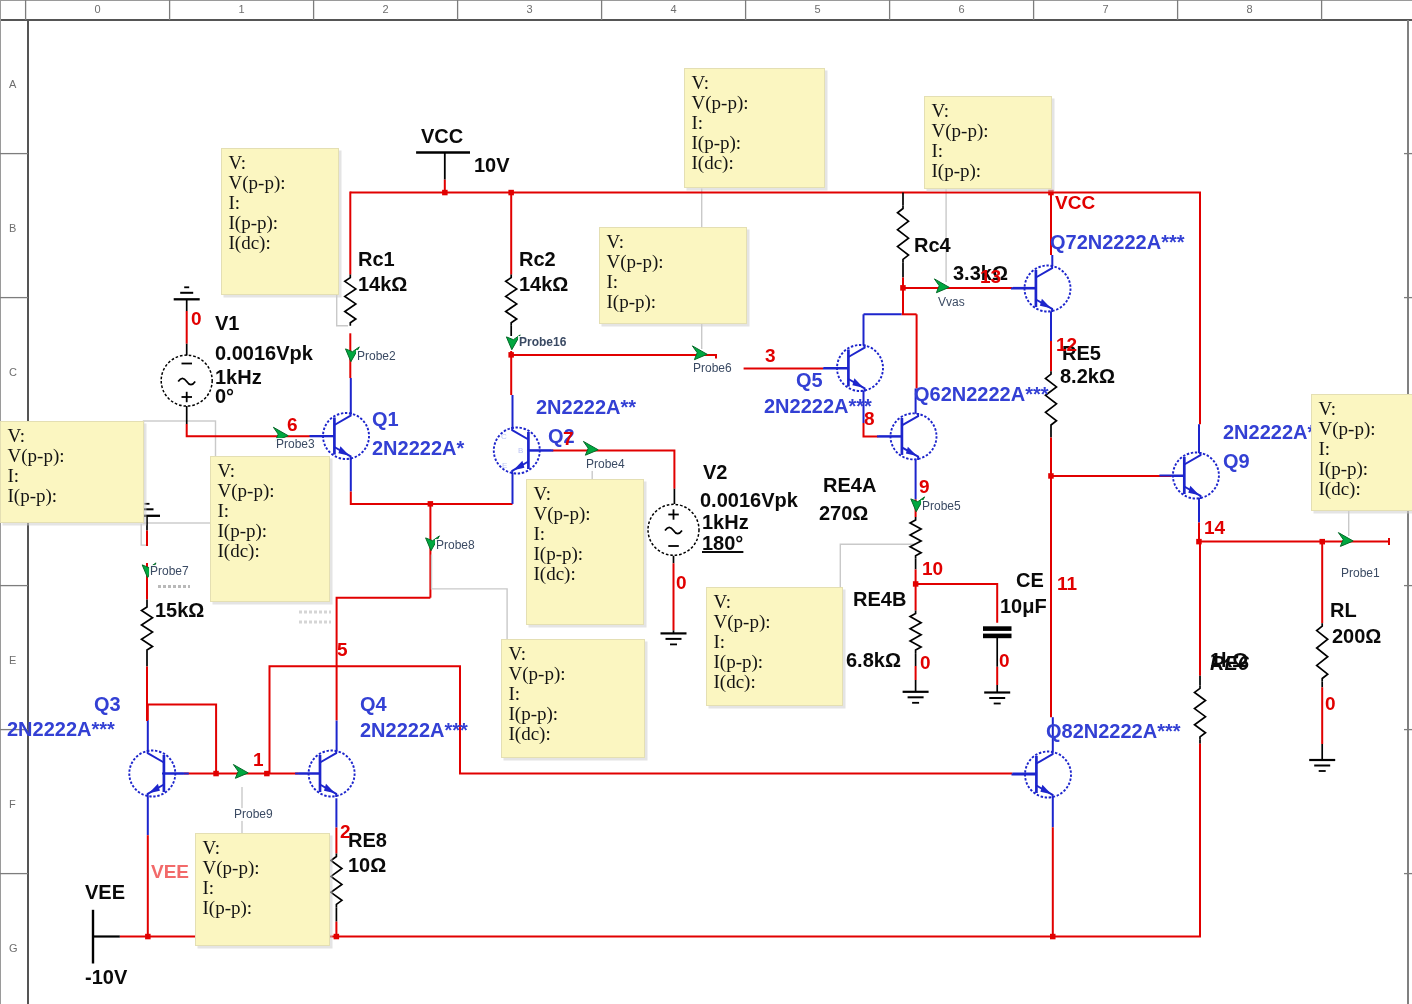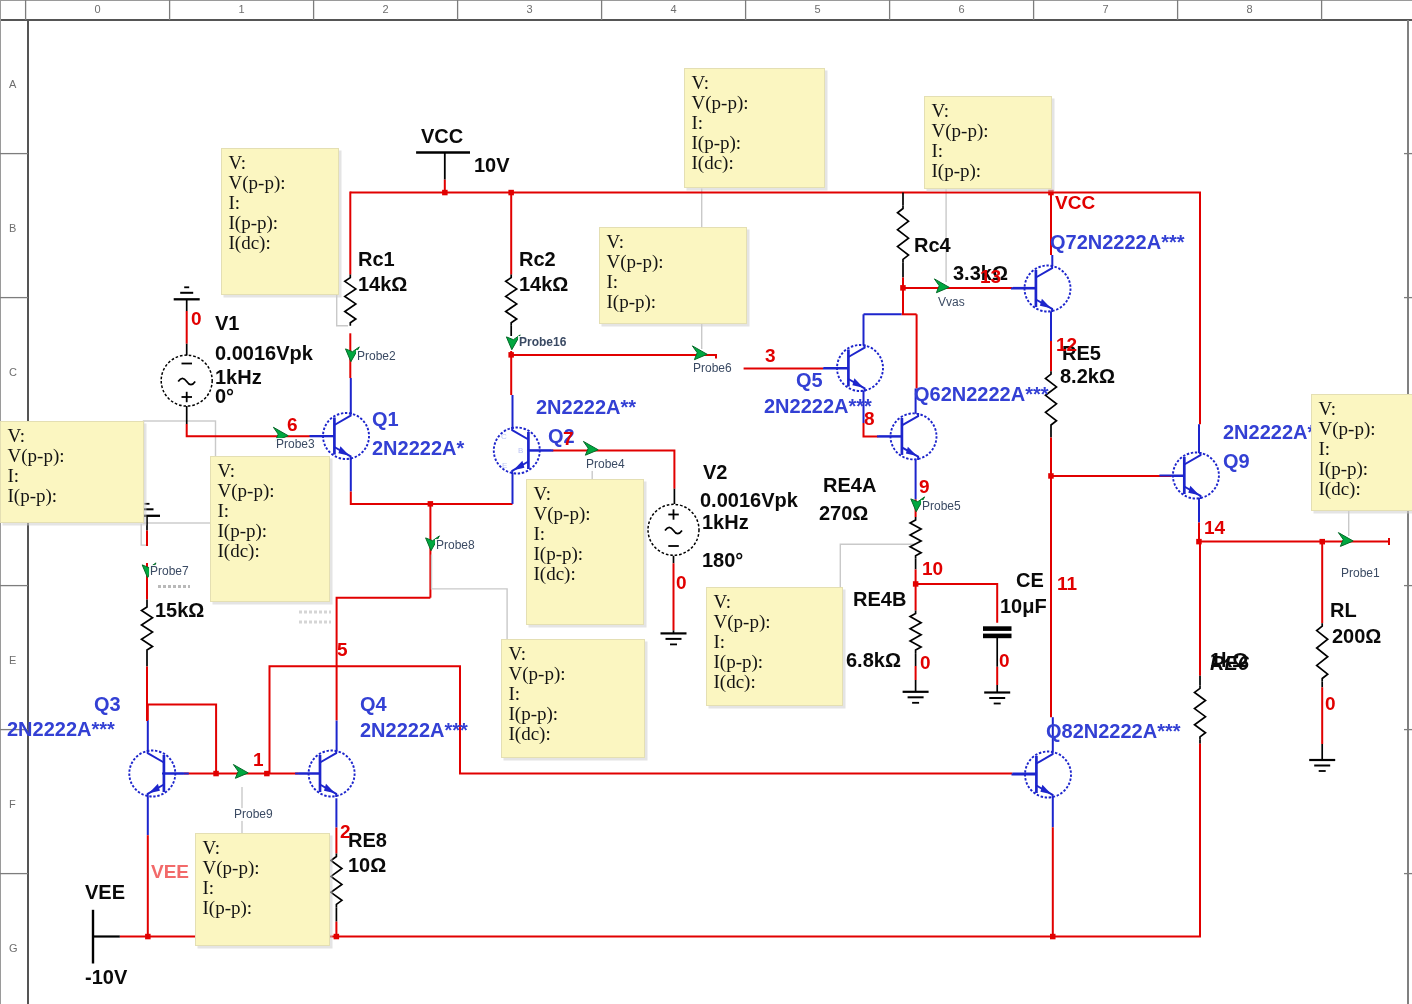--- a/index.html
+++ b/index.html
@@ -513,21 +513,21 @@
 
 <div class="bk" style="left:853px;top:589px;text-align:center;">RE4B</div>
 <div class="bk" style="left:846px;top:650px;">6.8kΩ</div>
 
 <div class="bk" style="left:1016px;top:570px;">CE</div>
 <div class="bk" style="left:1000px;top:596px;">10μF</div>
 
 <div class="bk" style="left:703px;top:462px;">V2</div>
 <div class="bk" style="left:700px;top:490px;">0.0016Vpk</div>
 <div class="bk" style="left:702px;top:512px;">1kHz</div>
-<div class="bk" style="left:702px;top:550px;">180°</div>
+<div class="bk" style="left:702px;top:533px;text-decoration:underline;">180°</div>
 
 <div class="bk" style="left:155px;top:600px;">15kΩ</div>
 
 <div class="bk" style="left:348px;top:830px;">RE8</div>
 <div class="bk" style="left:348px;top:855px;">10Ω</div>
 
 <div class="bk" style="left:1210px;top:653px;font-style:italic;">RE6</div>
 <div class="bk" style="left:1210px;top:650px;">1kΩ</div>
 
 <div class="bk" style="left:1330px;top:600px;">RL</div>

